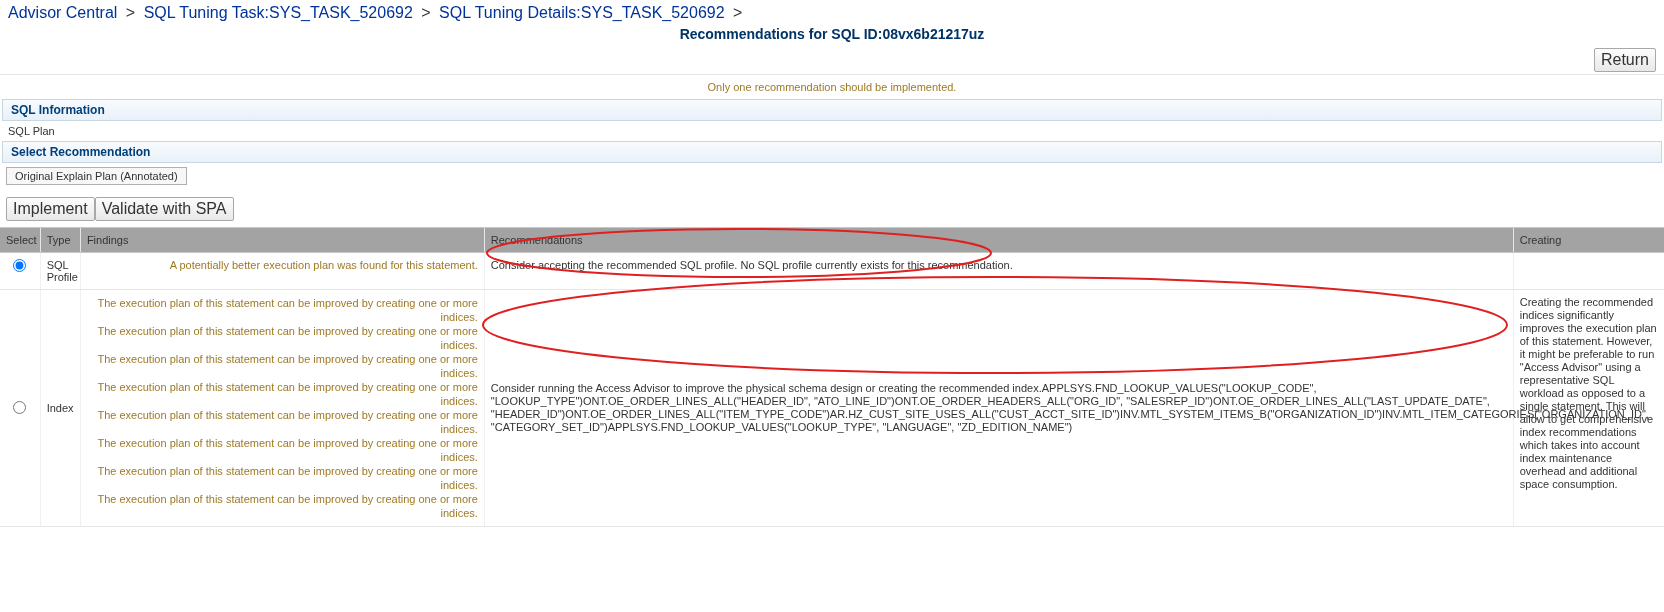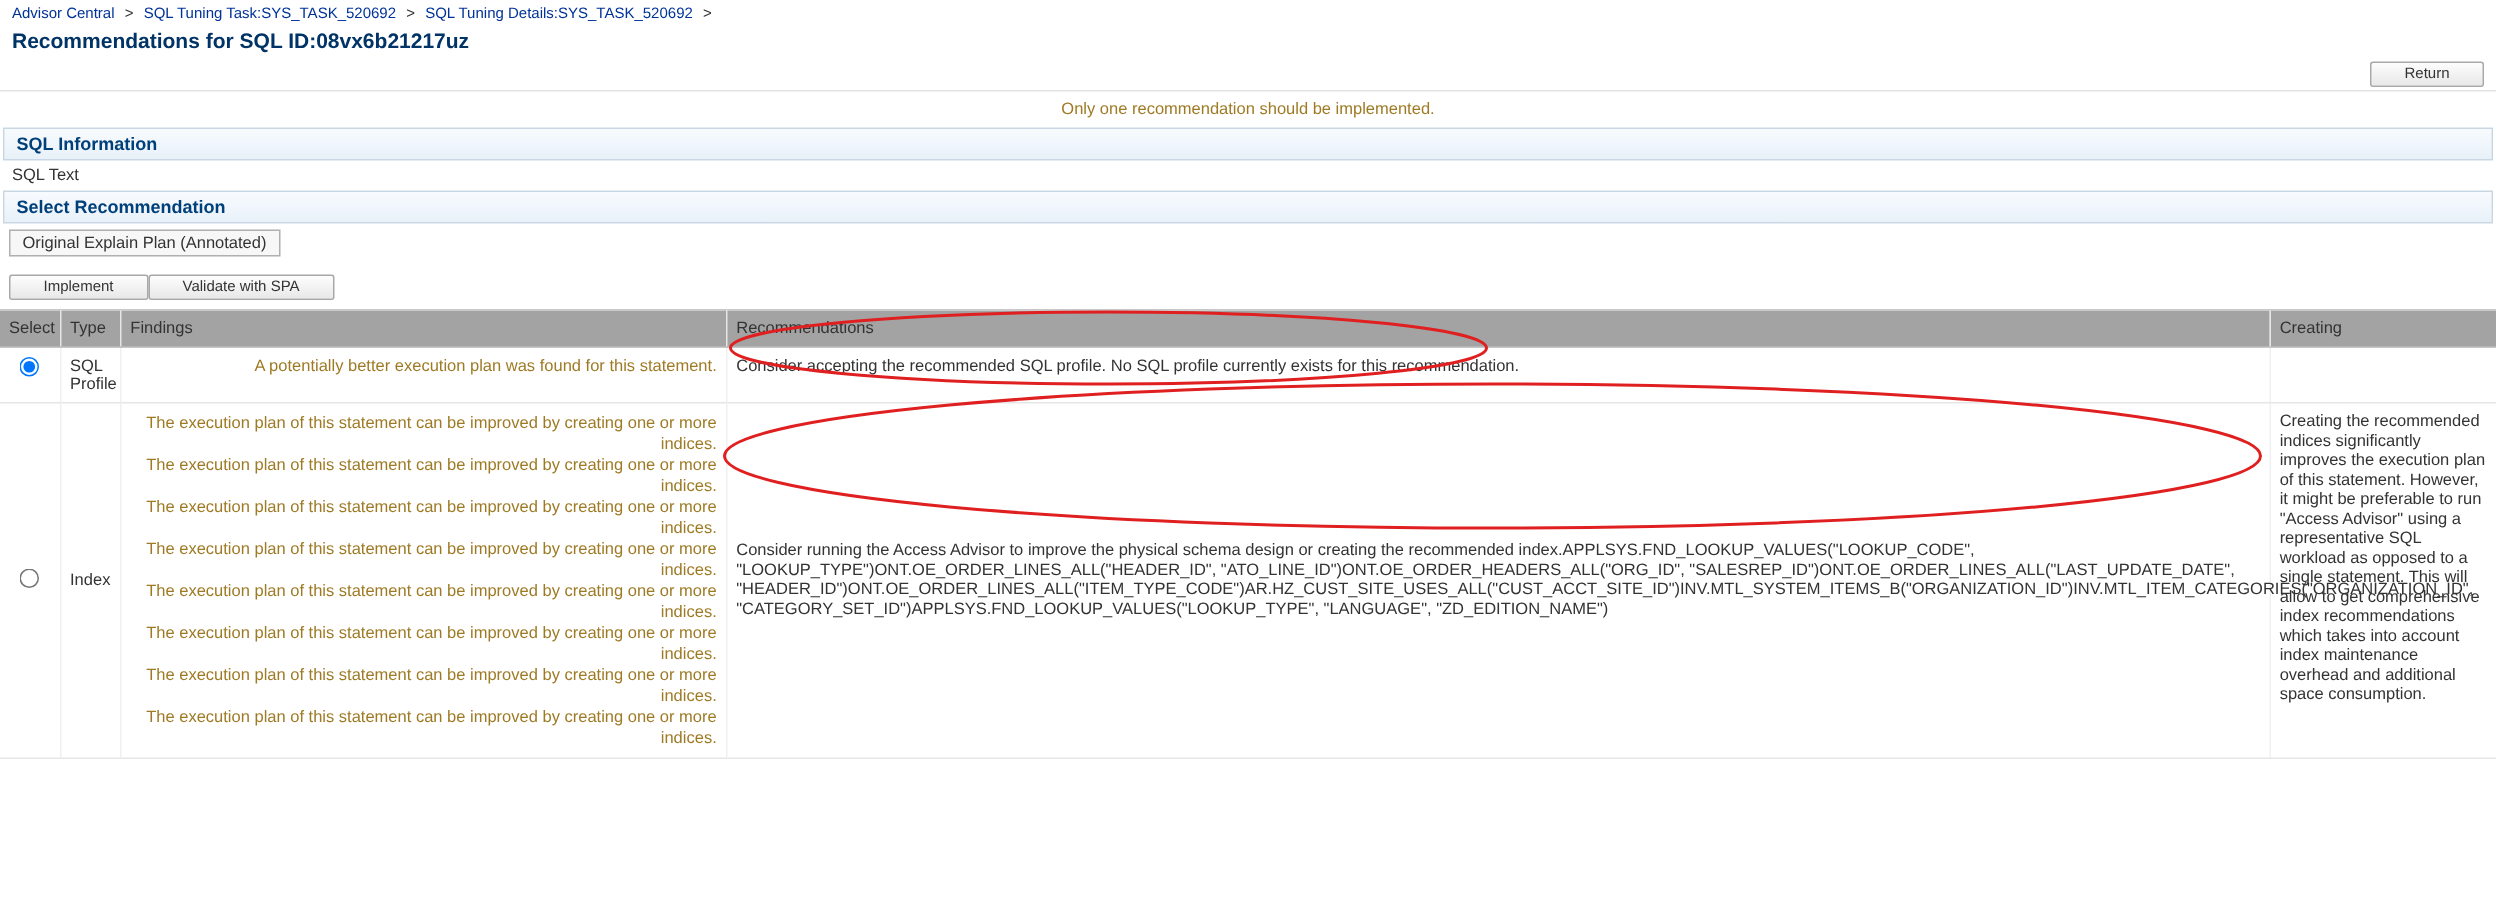--- a/index.html
+++ b/index.html
@@ -7,30 +7,30 @@
     margin: 0;
     padding: 0;
     font-family: Arial, Helvetica, sans-serif;
     font-size: 11px;
     color: #333;
     background: #fff;
     width: 1664px;
     overflow-x: hidden;
   }
   a { color: #003399; text-decoration: none; }
-  .breadcrumb { padding: 4px 8px; font-size: 10px; }
+  .breadcrumb { padding: 4px 8px; font-size: 16px; }
   .breadcrumb span.sep { color: #333; margin: 0 4px; }
-  .page-title { padding: 0 8px 4px 8px; font-size: 14px; font-weight: bold; color: #003366; }
+  .page-title { padding: 0 8px 4px 8px; font-size: 14px; font-weight: bold; color: #003366; text-align: center; }
   .top-btn-row { text-align: right; padding: 2px 8px; border-bottom: 1px solid #e4e4e4; }
   .btn {
     display: inline-block;
     border: 1px solid #a8a8a8;
     background: linear-gradient(#fdfdfd, #e8e8e8);
-    padding: 2px 22px;
-    font-size: 10px;
+    padding: 2px 6px;
+    font-size: 16px;
     cursor: pointer;
     border-radius: 2px;
   }
   .note-text { color: #9e7a24; padding: 6px 8px; font-size: 11px; text-align: center; }
   .section-header {
     background: linear-gradient(#f8fbfe, #e8f1f9);
     border: 1px solid #c9d7e4;
     padding: 3px 8px;
     font-weight: bold;
     color: #00407a;
@@ -111,21 +111,21 @@
 <div class="page-title">Recommendations for SQL ID:08vx6b21217uz</div>
 
 <div class="top-btn-row">
   <span class="btn">Return</span>
 </div>
 
 <div class="note-text">Only one recommendation should be implemented.</div>
 
 <div class="section-header">SQL Information</div>
 <div class="sql-info-row">
-  <div class="lbl">SQL Text</div>
+  <div class="lbl">SQL Plan</div>
 </div>
 
 <div class="section-header">Select Recommendation</div>
 <div>
   <span class="sub-action">Original Explain Plan (Annotated)</span>
 </div>
 <div class="action-btns">
   <span class="btn">Implement</span><span class="btn">Validate with SPA</span>
 </div>
 

